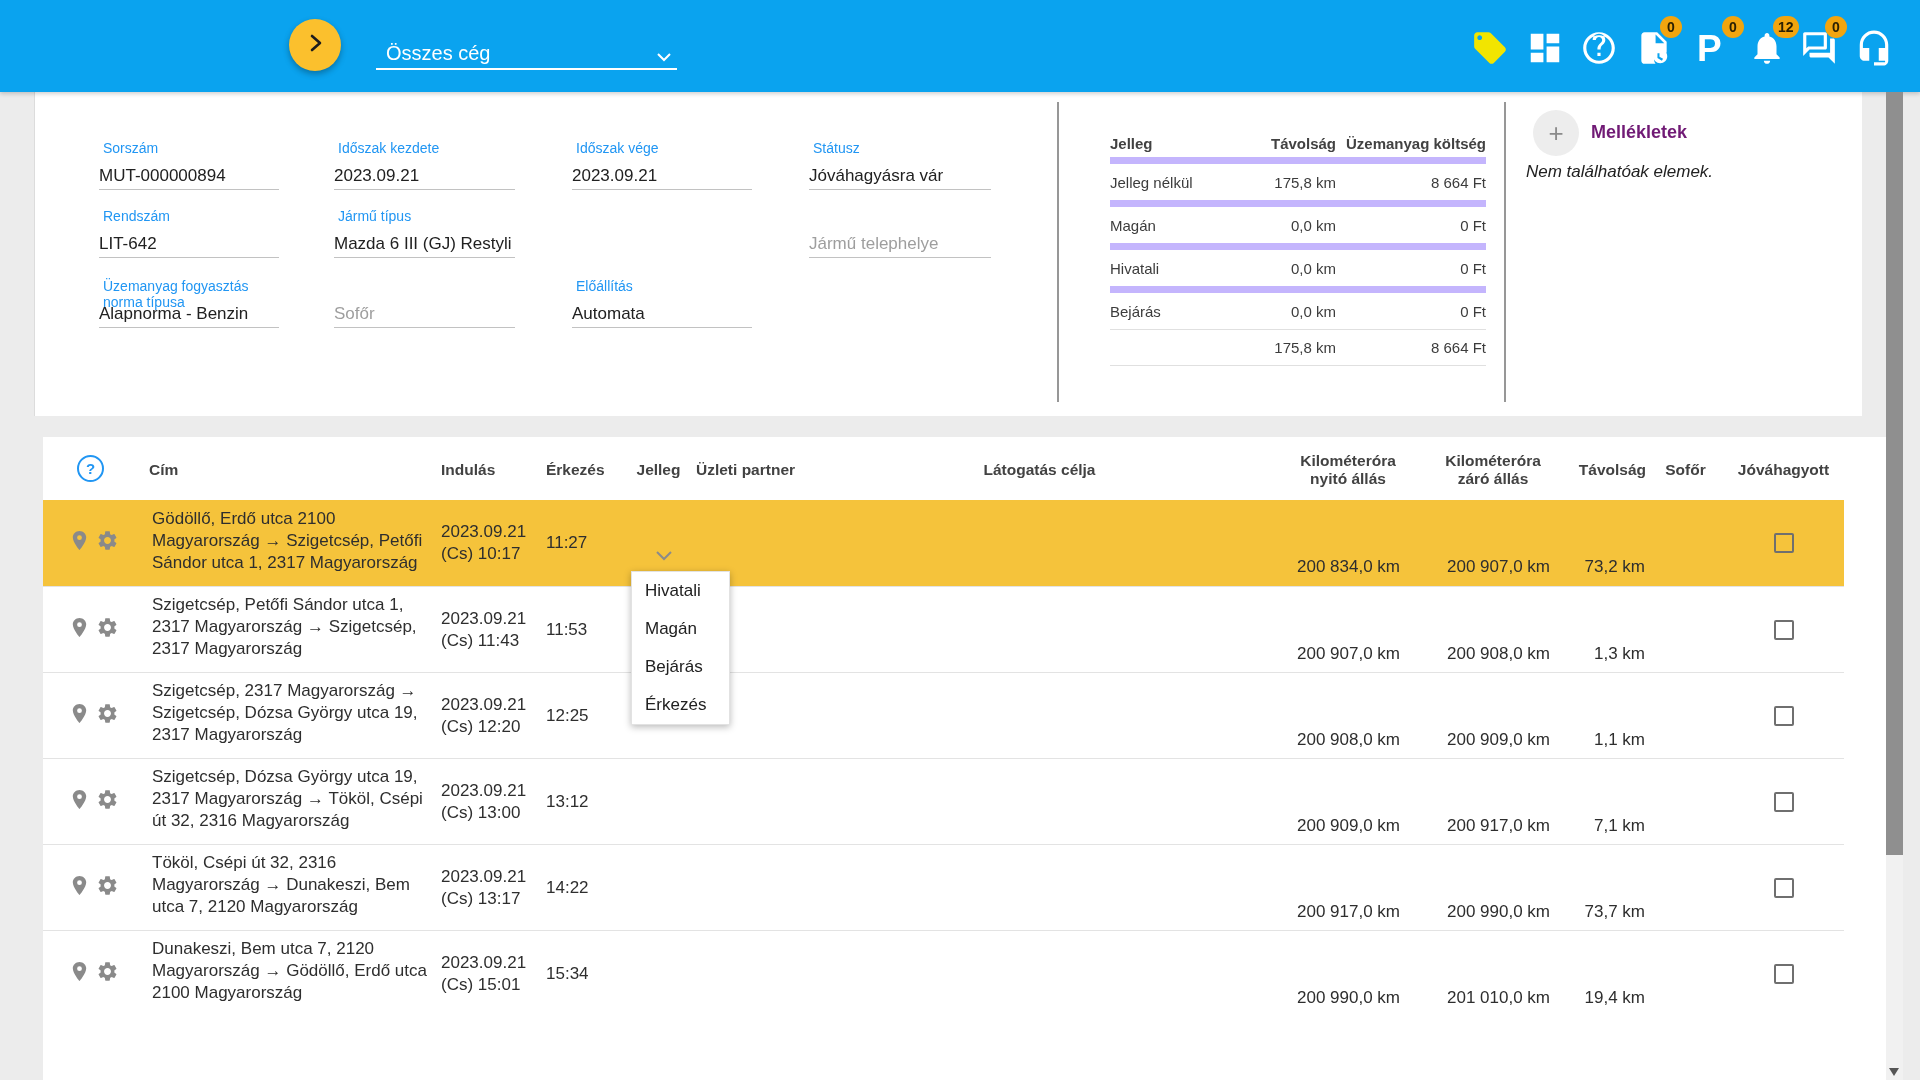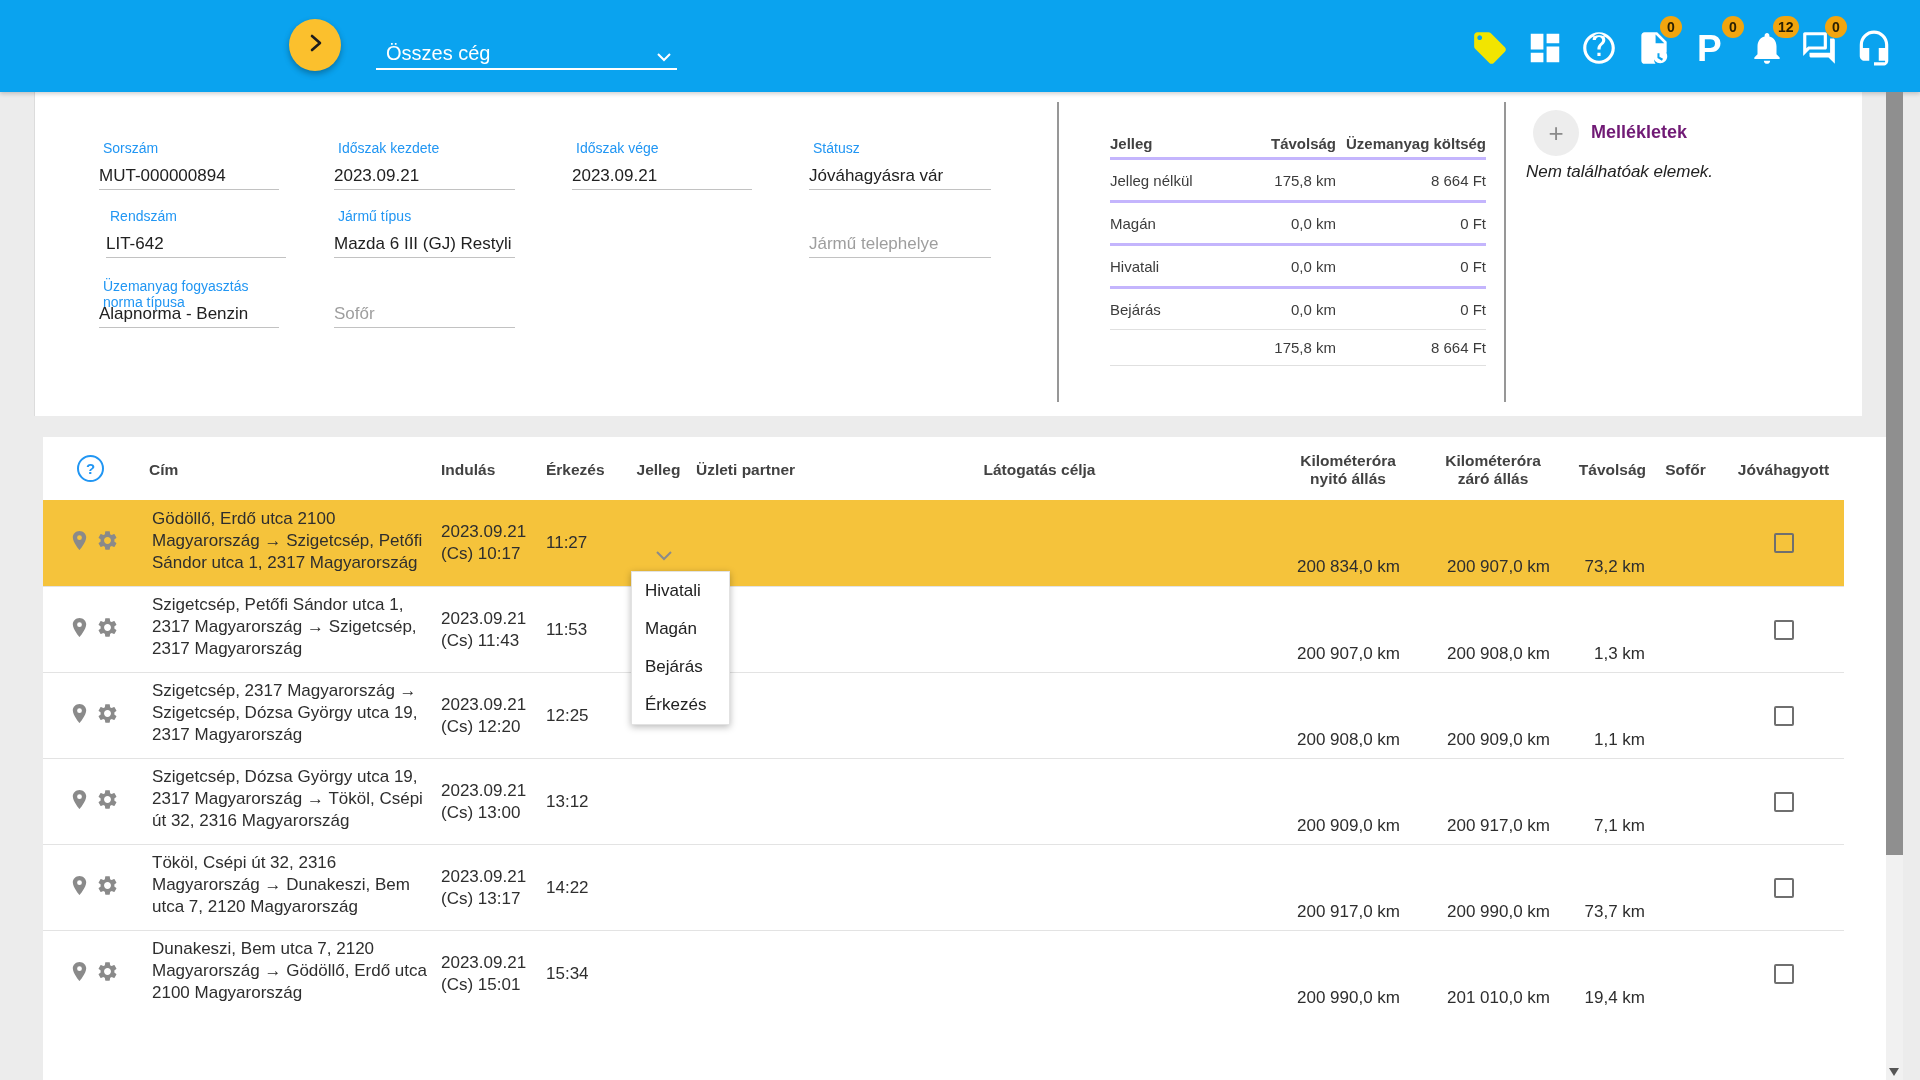--- a/index.html
+++ b/index.html
@@ -23,21 +23,21 @@
   .field { position:absolute; border-bottom:1px solid #c2c2c2; }
   .field .flabel { position:absolute; left:4px; top:0; font-size:14px; color:#2196f3; white-space:normal; line-height:16px; }
   .field .fvalue { position:absolute; left:0; bottom:3px; font-size:17px; color:#212121; white-space:nowrap; }
   .field .fplaceholder { color:#9e9e9e; }
 
   
   .sumtable { position:absolute; left:1075px; top:38px; width:376px; font-size:15px; color:#3c3c3c; }
   .sumrow { display:grid; grid-template-columns:118px 108px 150px; align-items:center; }
   .sumrow .r { text-align:right; }
   .sumhead { font-weight:bold; color:#424242; height:27px; }
-  .sumbody .sumrow { height:43px; border-top:3px solid #c4b5fd; }
+  .sumbody .sumrow { height:43px; border-top:7px solid #c4b5fd; }
   .sumtotal { height:37px; border-top:1px solid #e0e0e0; border-bottom:1px solid #e0e0e0; }
 
   
   .att-add { position:absolute; left:1498px; top:18px; width:46px; height:46px; border-radius:50%; background:#ededed; color:#8b8b8b; font-size:26px; display:flex; align-items:center; justify-content:center; cursor:pointer; }
   .att-title { position:absolute; left:1556px; top:30px; font-size:18px; font-weight:bold; color:#701a75; }
   .att-empty { position:absolute; left:1491px; top:70px; font-size:17px; color:#212121;font-style:italic; }
 
   
   .tablecard { position:absolute; left:43px; top:437px; width:1843px; height:643px; background:#fff; z-index:5; }
   .tgrid { display:grid; grid-template-columns:100px 298px 105px 75px 75px 130px 427px 150px 150px 95px 75px 121px; align-items:center; width:1801px; }
@@ -132,21 +132,21 @@
       </svg>
   </div>
 </div>
 
 <div class="topcard">
 
   <div class="field" style="left:64px; top:48px; width:180px; height:50px;">
     <span class="flabel">Sorszám</span>
     <span class="fvalue">MUT-000000894</span>
   </div>
-  <div class="field" style="left:71px; top:116px; width:180px; height:50px;text-decoration:underline;">
+  <div class="field" style="left:64px; top:116px; width:180px; height:50px;text-decoration:underline;">
     <span class="flabel">Rendszám</span>
     <span class="fvalue">LIT-642</span>
   </div>
   <div class="field" style="left:64px; top:186px; width:180px; height:50px;">
     <span class="flabel" style="width:150px;">Üzemanyag fogyasztás norma típusa</span>
     <span class="fvalue">Alapnorma - Benzin</span>
   </div>
 
   <div class="field" style="left:299px; top:48px; width:181px; height:50px;">
     <span class="flabel">Időszak kezdete</span>
@@ -156,20 +156,24 @@
     <span class="flabel">Jármű típus</span>
     <span class="fvalue">Mazda 6 III (GJ) Restyli</span>
   </div>
   <div class="field" style="left:299px; top:186px; width:181px; height:50px;">
     <span class="fvalue fplaceholder">Sofőr</span>
   </div>
 
   <div class="field" style="left:537px; top:48px; width:180px; height:50px;">
     <span class="flabel">Időszak vége</span>
     <span class="fvalue">2023.09.21</span>
+  </div>
+  <div class="field" style="left:537px; top:186px; width:180px; height:50px;">
+    <span class="flabel">Előállítás</span>
+    <span class="fvalue">Automata</span>
   </div>
 
   <div class="field" style="left:774px; top:48px; width:182px; height:50px;">
     <span class="flabel">Státusz</span>
     <span class="fvalue">Jóváhagyásra vár</span>
   </div>
   <div class="field" style="left:774px; top:116px; width:182px; height:50px;">
     <span class="fvalue fplaceholder">Jármű telephelye</span>
   </div>
 

